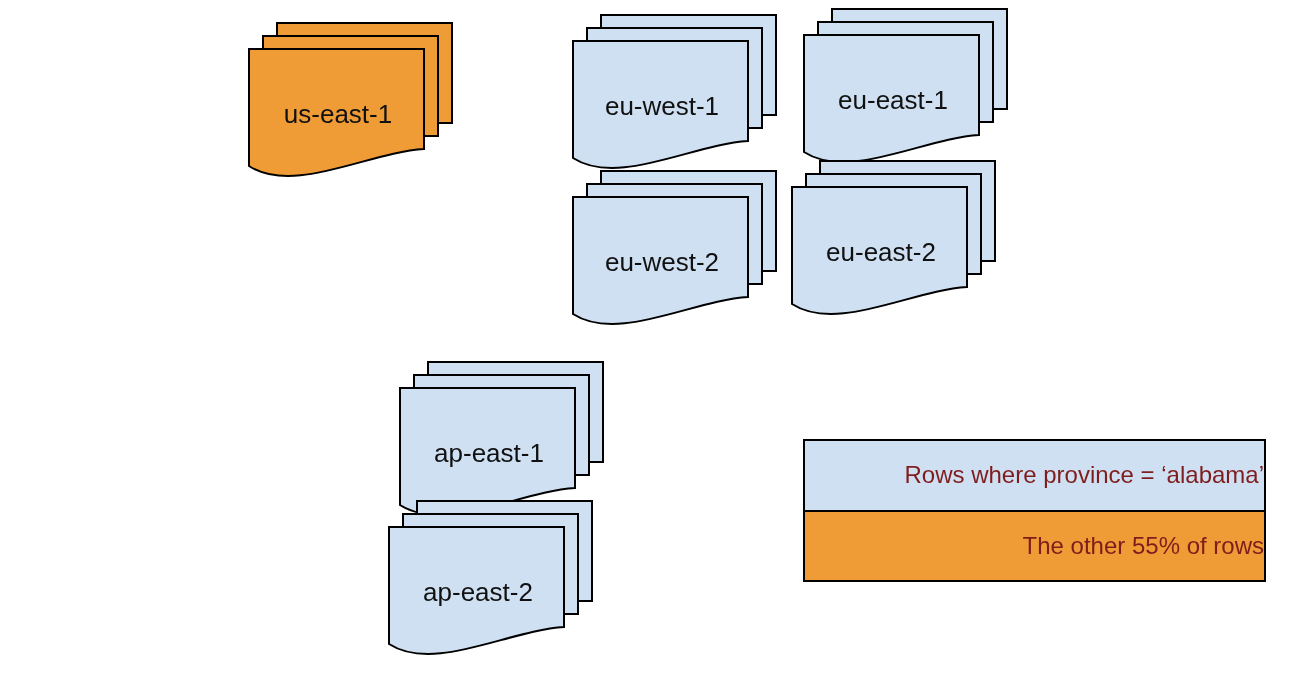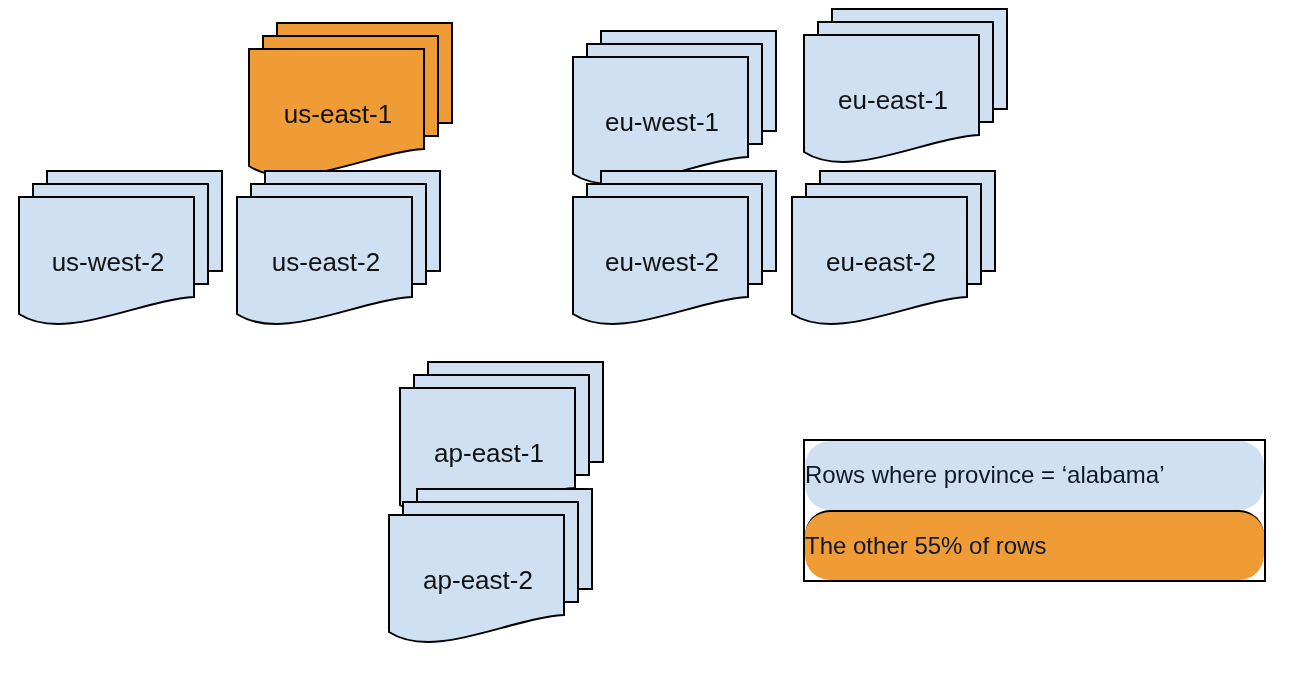--- a/index.html
+++ b/index.html
@@ -32,24 +32,23 @@
     height: 143px;
     box-sizing: border-box;
     border: 2px solid #000000;
     display: flex;
     flex-direction: column;
   }
   .legend-row {
     flex: 1;
     display: flex;
     align-items: center;
-    justify-content: flex-start;
+    justify-content: flex-end;
     font-size: 24px;
-    color: #0f172a;
-    border-radius: 25px;
+    color: #7f1d1d;
   }
   .legend-row + .legend-row {
     border-top: 2px solid #000000;
   }
 </style>
 </head>
 <body>
 
 <div id="canvas">
   <div class="legend">
@@ -59,61 +58,49 @@
     <div class="legend-row" style="background: rgb(240, 156, 54);">
       <span>The other 55% of rows</span>
     </div>
   </div>
     <div class="stack" style="left: 248px; top: 22px;"><svg width="207" height="157" viewBox="0 0 207 157">
         <rect x="29" y="1" width="175" height="100" fill="#f09c36" stroke="#000000" stroke-width="2"></rect>
         <rect x="15" y="14" width="175" height="100" fill="#f09c36" stroke="#000000" stroke-width="2"></rect>
         <path d="M1 27 L176 27 L176 127 C 121 130, 46 173, 1 144 Z" fill="#f09c36" stroke="#000000" stroke-width="2"></path>
         <text x="90" y="101" text-anchor="middle" fill="#111111">us-east-1</text>
       </svg></div>
-    <div class="stack" style="left: 572px; top: 30px;"><svg width="207" height="157" viewBox="0 0 207 157">
+    <div class="stack" style="left: 572px; top: 14px;"><svg width="207" height="157" viewBox="0 0 207 157">
         <rect x="29" y="1" width="175" height="100" fill="#cfe0f2" stroke="#000000" stroke-width="2"></rect>
         <rect x="15" y="14" width="175" height="100" fill="#cfe0f2" stroke="#000000" stroke-width="2"></rect>
         <path d="M1 27 L176 27 L176 127 C 121 130, 46 173, 1 144 Z" fill="#cfe0f2" stroke="#000000" stroke-width="2"></path>
         <text x="90" y="101" text-anchor="middle" fill="#111111">eu-west-1</text>
       </svg></div>
     <div class="stack" style="left: 803px; top: 8px;"><svg width="207" height="157" viewBox="0 0 207 157">
         <rect x="29" y="1" width="175" height="100" fill="#cfe0f2" stroke="#000000" stroke-width="2"></rect>
         <rect x="15" y="14" width="175" height="100" fill="#cfe0f2" stroke="#000000" stroke-width="2"></rect>
         <path d="M1 27 L176 27 L176 127 C 121 130, 46 173, 1 144 Z" fill="#cfe0f2" stroke="#000000" stroke-width="2"></path>
         <text x="90" y="101" text-anchor="middle" fill="#111111">eu-east-1</text>
       </svg></div>
-    <div class="stack" style="left: 18px; top: 170px;"><svg width="207" height="157" viewBox="0 0 207 157">
-        <rect x="29" y="1" width="175" height="100" fill="#cfe0f2" stroke="#000000" stroke-width="2"></rect>
-        <rect x="15" y="14" width="175" height="100" fill="#cfe0f2" stroke="#000000" stroke-width="2"></rect>
-        <path d="M1 27 L176 27 L176 127 C 121 130, 46 173, 1 144 Z" fill="#cfe0f2" stroke="#000000" stroke-width="2"></path>
-        <text x="90" y="101" text-anchor="middle" fill="#111111">us-west-2</text>
-      </svg></div>
-    <div class="stack" style="left: 236px; top: 170px;"><svg width="207" height="157" viewBox="0 0 207 157">
-        <rect x="29" y="1" width="175" height="100" fill="#cfe0f2" stroke="#000000" stroke-width="2"></rect>
-        <rect x="15" y="14" width="175" height="100" fill="#cfe0f2" stroke="#000000" stroke-width="2"></rect>
-        <path d="M1 27 L176 27 L176 127 C 121 130, 46 173, 1 144 Z" fill="#cfe0f2" stroke="#000000" stroke-width="2"></path>
-        <text x="90" y="101" text-anchor="middle" fill="#111111">us-east-2</text>
-      </svg></div>
     <div class="stack" style="left: 572px; top: 170px;"><svg width="207" height="157" viewBox="0 0 207 157">
         <rect x="29" y="1" width="175" height="100" fill="#cfe0f2" stroke="#000000" stroke-width="2"></rect>
         <rect x="15" y="14" width="175" height="100" fill="#cfe0f2" stroke="#000000" stroke-width="2"></rect>
         <path d="M1 27 L176 27 L176 127 C 121 130, 46 173, 1 144 Z" fill="#cfe0f2" stroke="#000000" stroke-width="2"></path>
         <text x="90" y="101" text-anchor="middle" fill="#111111">eu-west-2</text>
       </svg></div>
-    <div class="stack" style="left: 791px; top: 170px;"><svg width="207" height="157" viewBox="0 0 207 157">
+    <div class="stack" style="left: 791px; top: 160px;"><svg width="207" height="157" viewBox="0 0 207 157">
         <rect x="29" y="1" width="175" height="100" fill="#cfe0f2" stroke="#000000" stroke-width="2"></rect>
         <rect x="15" y="14" width="175" height="100" fill="#cfe0f2" stroke="#000000" stroke-width="2"></rect>
         <path d="M1 27 L176 27 L176 127 C 121 130, 46 173, 1 144 Z" fill="#cfe0f2" stroke="#000000" stroke-width="2"></path>
         <text x="90" y="101" text-anchor="middle" fill="#111111">eu-east-2</text>
       </svg></div>
     <div class="stack" style="left: 399px; top: 361px;"><svg width="207" height="157" viewBox="0 0 207 157">
         <rect x="29" y="1" width="175" height="100" fill="#cfe0f2" stroke="#000000" stroke-width="2"></rect>
         <rect x="15" y="14" width="175" height="100" fill="#cfe0f2" stroke="#000000" stroke-width="2"></rect>
         <path d="M1 27 L176 27 L176 127 C 121 130, 46 173, 1 144 Z" fill="#cfe0f2" stroke="#000000" stroke-width="2"></path>
         <text x="90" y="101" text-anchor="middle" fill="#111111">ap-east-1</text>
       </svg></div>
-    <div class="stack" style="left: 388px; top: 488px;"><svg width="207" height="157" viewBox="0 0 207 157">
+    <div class="stack" style="left: 388px; top: 500px;"><svg width="207" height="157" viewBox="0 0 207 157">
         <rect x="29" y="1" width="175" height="100" fill="#cfe0f2" stroke="#000000" stroke-width="2"></rect>
         <rect x="15" y="14" width="175" height="100" fill="#cfe0f2" stroke="#000000" stroke-width="2"></rect>
         <path d="M1 27 L176 27 L176 127 C 121 130, 46 173, 1 144 Z" fill="#cfe0f2" stroke="#000000" stroke-width="2"></path>
         <text x="90" y="101" text-anchor="middle" fill="#111111">ap-east-2</text>
       </svg></div>
   </div>
 
 </body></html>

